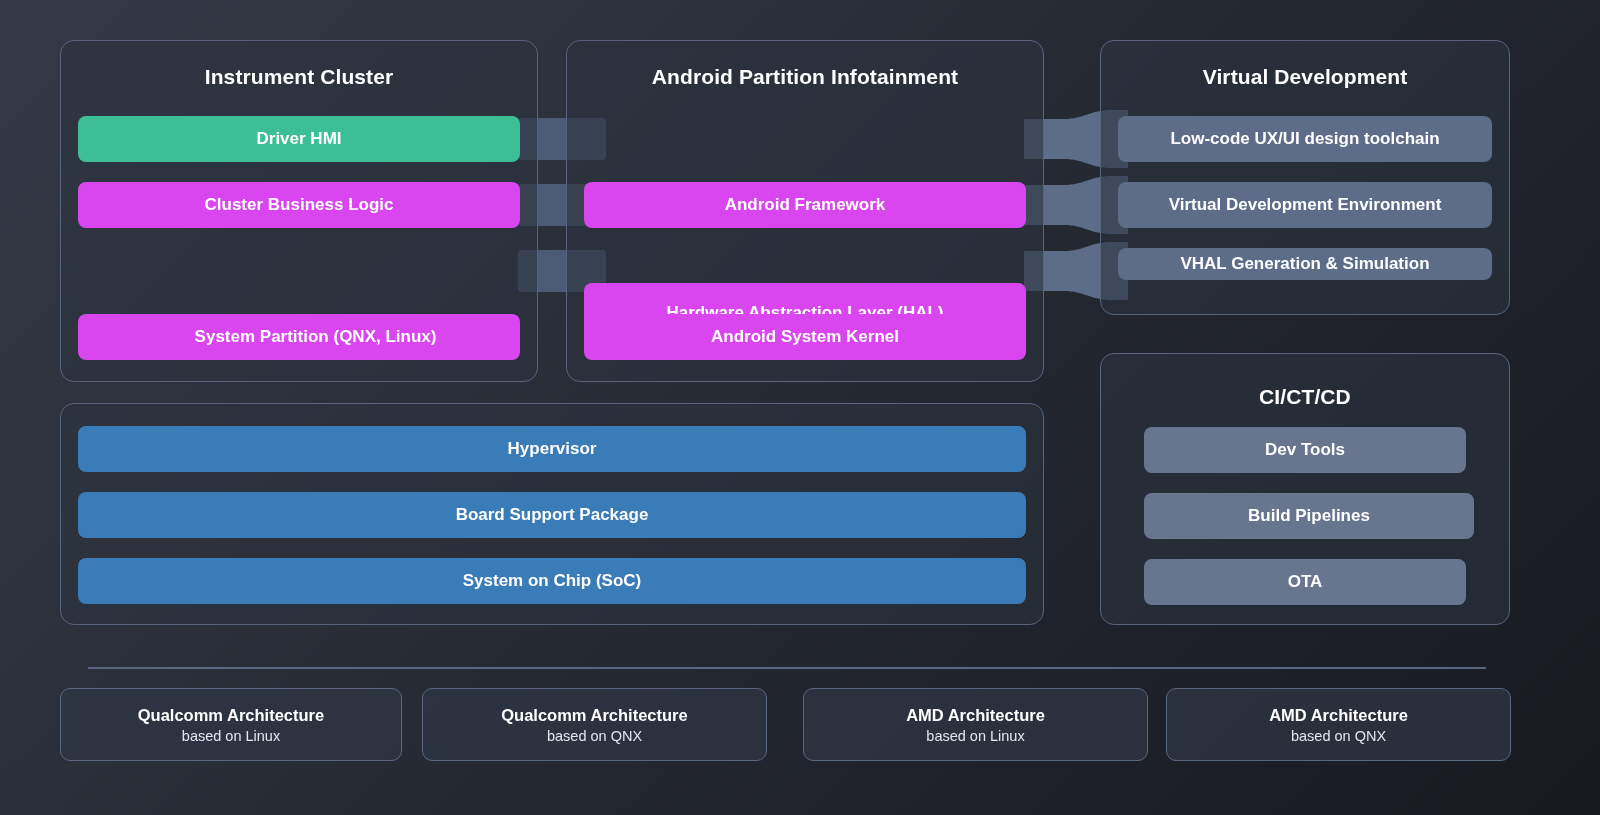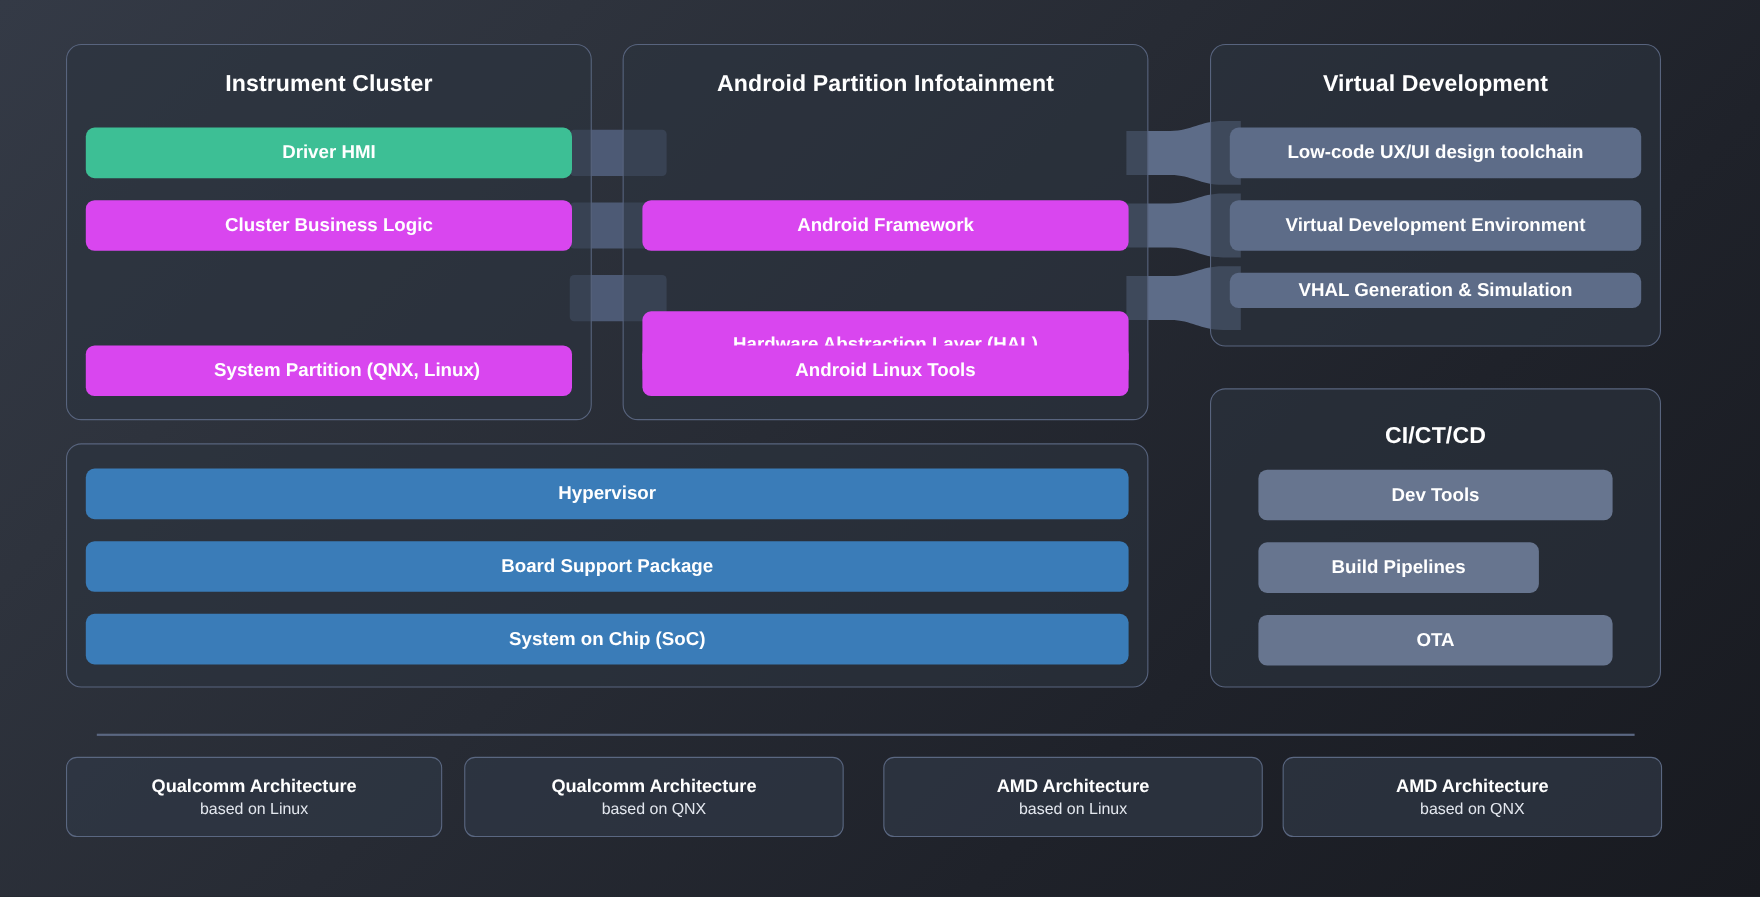--- a/index.html
+++ b/index.html
@@ -156,39 +156,39 @@
   </div>
   <div class="row green-light" style="left:78px; top:116px; width:442px; height:46px;">Driver HMI</div>
   <div class="row green" style="left:78px; top:182px; width:442px; height:46px;">Cluster Business Logic</div>
   <div class="row green" style="left:78px; top:314px; width:442px; height:46px;padding-left:33px;">System Partition (QNX, Linux)</div>
 
   <div class="panel" id="panel-android">
     <div class="panel-title">Android Partition Infotainment</div>
   </div>
   <div class="row green" style="left:584px; top:182px; width:442px; height:46px;">Android Framework</div>
   <div class="row green" style="left:584px; top:248px; width:442px; height:60px;margin-top:35px;">Hardware Abstraction Layer (HAL)</div>
-  <div class="row green" style="left:584px; top:314px; width:442px; height:46px;">Android Linux Tools</div>
+  <div class="row green" style="left:584px; top:314px; width:442px; height:46px;">Android System Kernel</div>
 
   <div class="panel" id="panel-virtual">
     <div class="panel-title">Virtual Development</div>
   </div>
   <div class="row slate" style="left:1118px; top:116px; width:374px; height:46px;">Low-code UX/UI design toolchain</div>
   <div class="row slate" style="left:1118px; top:182px; width:374px; height:46px;">Virtual Development Environment</div>
   <div class="row slate" style="left:1118px; top:248px; width:374px; height:32px;">VHAL Generation &amp; Simulation</div>
 
   <div class="panel" id="panel-platform"></div>
   <div class="row blue" style="left:78px; top:426px; width:948px; height:46px;">Hypervisor</div>
   <div class="row blue" style="left:78px; top:492px; width:948px; height:46px;">Board Support Package</div>
   <div class="row blue" style="left:78px; top:558px; width:948px; height:46px;">System on Chip (SoC)</div>
 
   <div class="panel" id="panel-cicd">
     <div class="panel-title">CI/CT/CD</div>
   </div>
   <div class="row slate-soft" style="left:1144px; top:427px; width:322px; height:46px;">Dev Tools</div>
-  <div class="row slate-soft" style="left:1144px; top:493px; width:255px; height:46px;">Build Pipelines</div>
+  <div class="row slate-soft" style="left:1144px; top:493px; width:330px; height:46px;">Build Pipelines</div>
   <div class="row slate-soft" style="left:1144px; top:559px; width:322px; height:46px;">OTA</div>
 
   <div id="divider"></div>
 
   <div class="arch-card" id="arch-0">
     <div class="arch-title">Qualcomm Architecture</div>
     <div class="arch-sub">based on Linux</div>
   </div>
   <div class="arch-card" id="arch-1">
     <div class="arch-title">Qualcomm Architecture</div>

